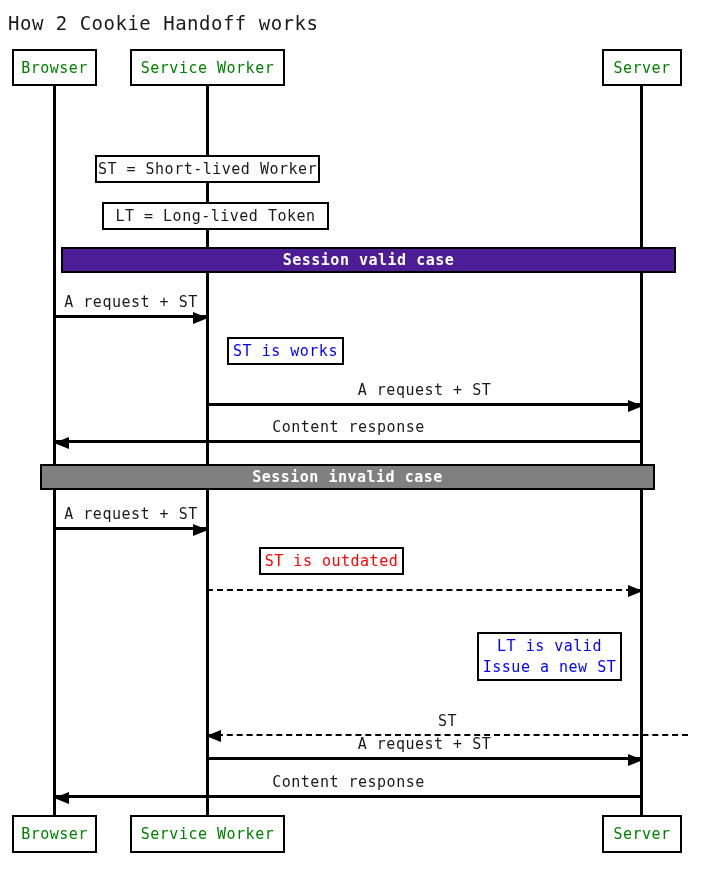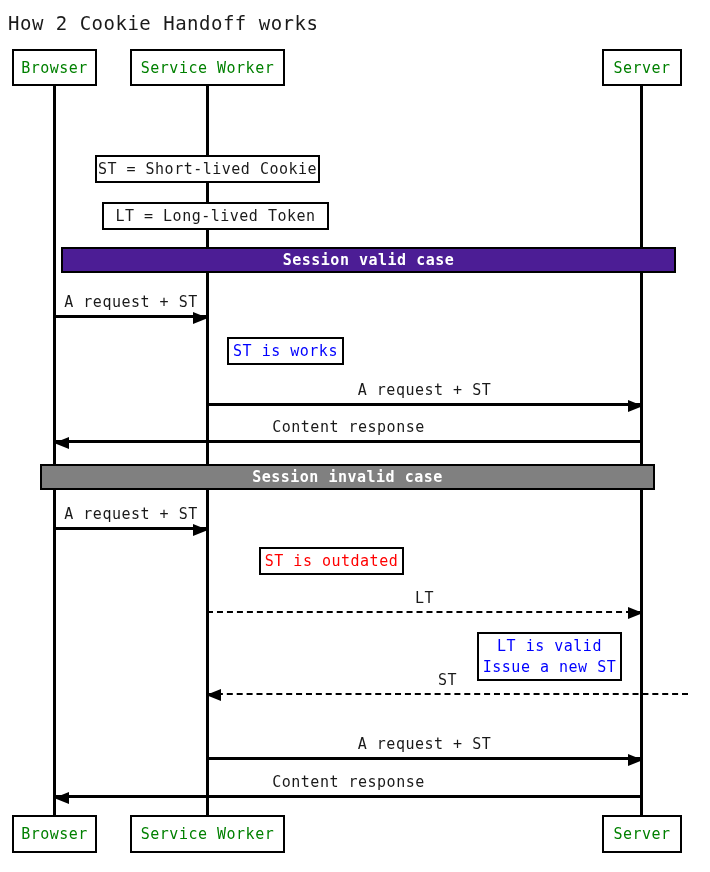--- a/index.html
+++ b/index.html
@@ -49,21 +49,21 @@
     <span style="color: rgb(0, 128, 0);">Browser</span>
   </div>
   <div class="actor" style="left:130px; top:49px; width:155px;">
     <span style="color: rgb(0, 128, 0);">Service Worker</span>
   </div>
   <div class="actor" style="left:602px; top:49px; width:80px;">
     <span style="color: rgb(0, 128, 0);">Server</span>
   </div>
 
   <div class="note" style="left:95px; top:155px; width:225px; height:28px;">
-    <span>ST = Short-lived Cookie</span>
+    <span>ST = Short-lived Worker</span>
   </div>
   <div class="note" style="left:102px; top:202px; width:227px; height:28px;">
     <span>LT = Long-lived Token</span>
   </div>
 
   <div class="section-bar" style="top: 247px; background: #4c1d95; margin-left: 21px;">
     <span style="color: rgb(255, 255, 255);">Session valid case</span>
   </div>
 
   <div class="message" style="left:55px; top:293px; width:152px;">
@@ -100,32 +100,31 @@
     <div class="msg-line">
       <span class="head right"></span>
     </div>
   </div>
 
   <div class="note" style="left:217px; top:547px; width:145px; height:28px;margin-left:42px;">
     <span style="color: rgb(255, 0, 0);">ST is outdated</span>
   </div>
 
   <div class="message" style="left:207px; top:589px; width:435px;">
-    <div class="msg-label">LT</div>
     <div class="msg-line dashed">
       <span class="head right"></span>
     </div>
   </div>
 
   <div class="note multiline" style="left:477px; top:632px; width:145px; height:49px;">
     <span style="color: rgb(0, 0, 255);">LT is valid</span>
     <span style="color: rgb(0, 0, 255);">Issue a new ST</span>
   </div>
 
-  <div class="message" style="left:207px; top:671px; width:481px;">
+  <div class="message" style="left:207px; top:712px; width:481px;">
     <div class="msg-label">ST</div>
     <div class="msg-line dashed">
       <span class="head left"></span>
     </div>
   </div>
 
   <div class="message" style="left:207px; top:735px; width:435px;">
     <div class="msg-label">A request + ST</div>
     <div class="msg-line">
       <span class="head right"></span>

